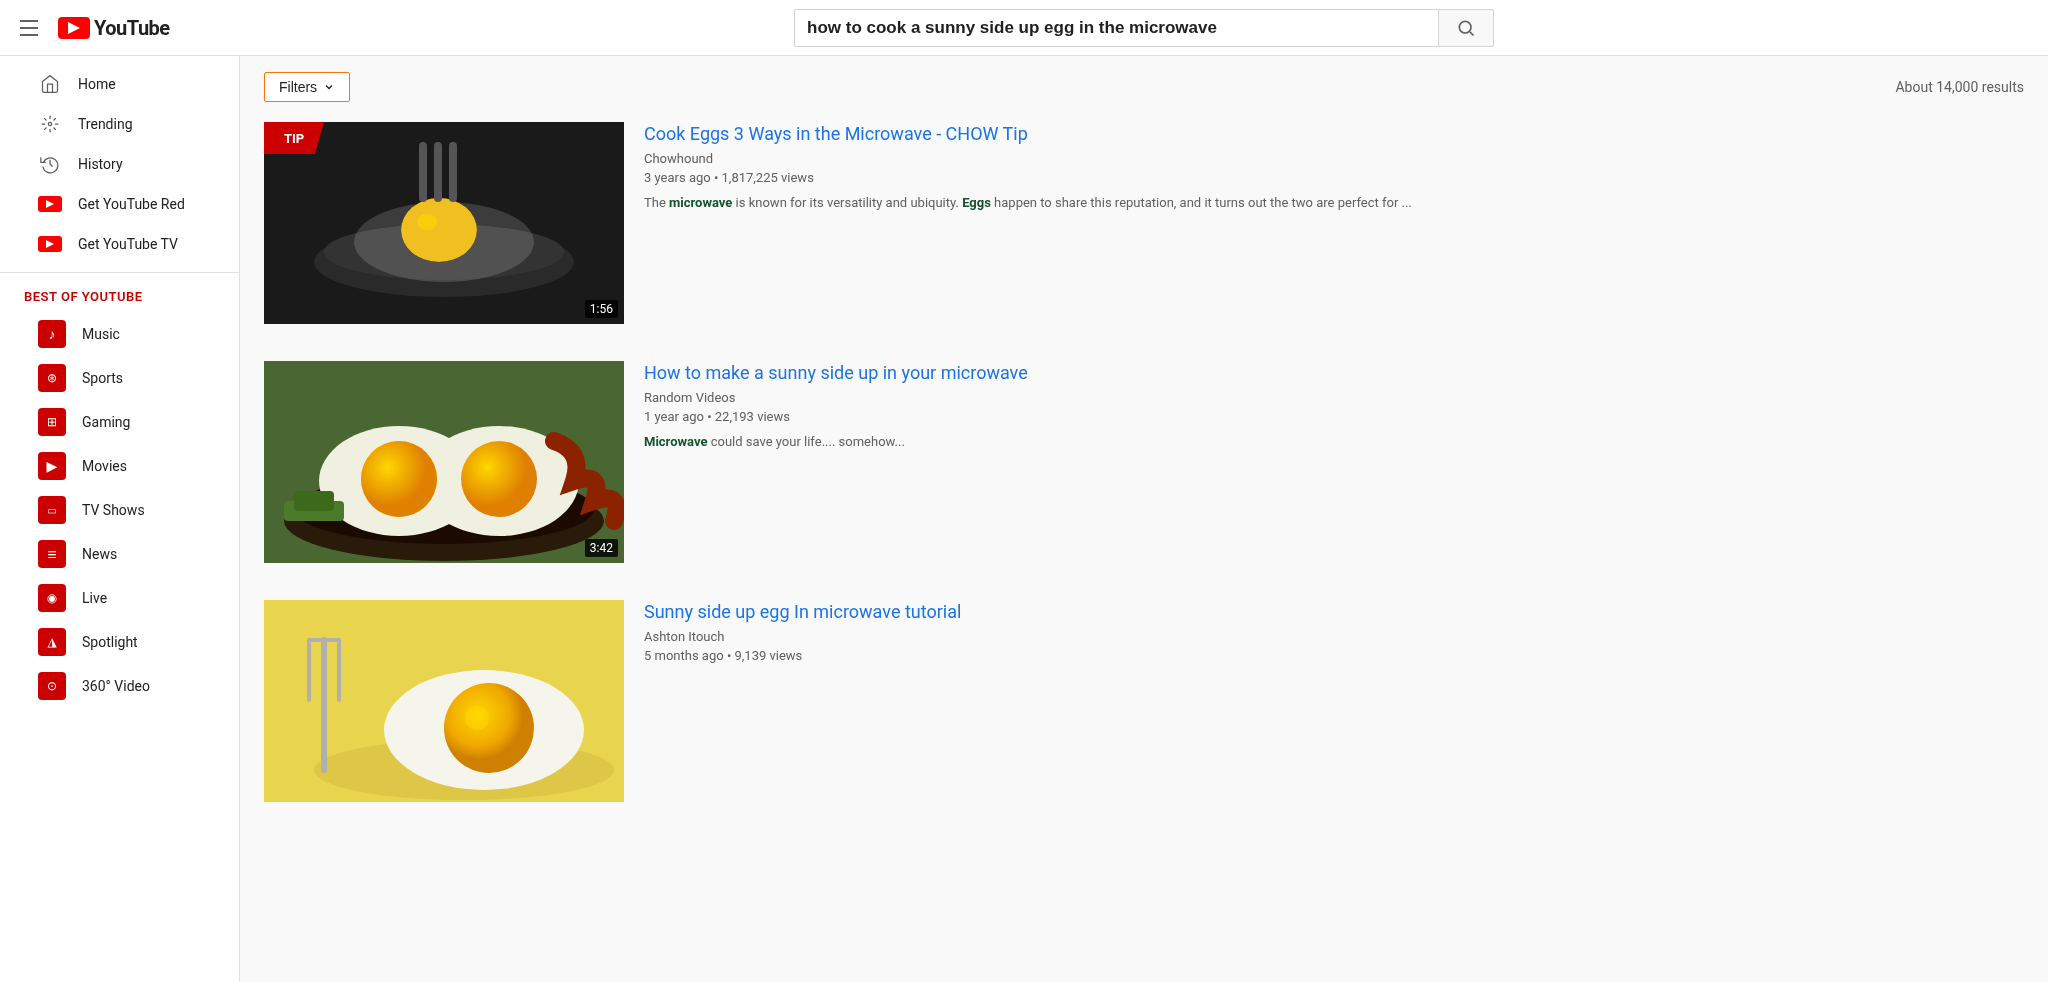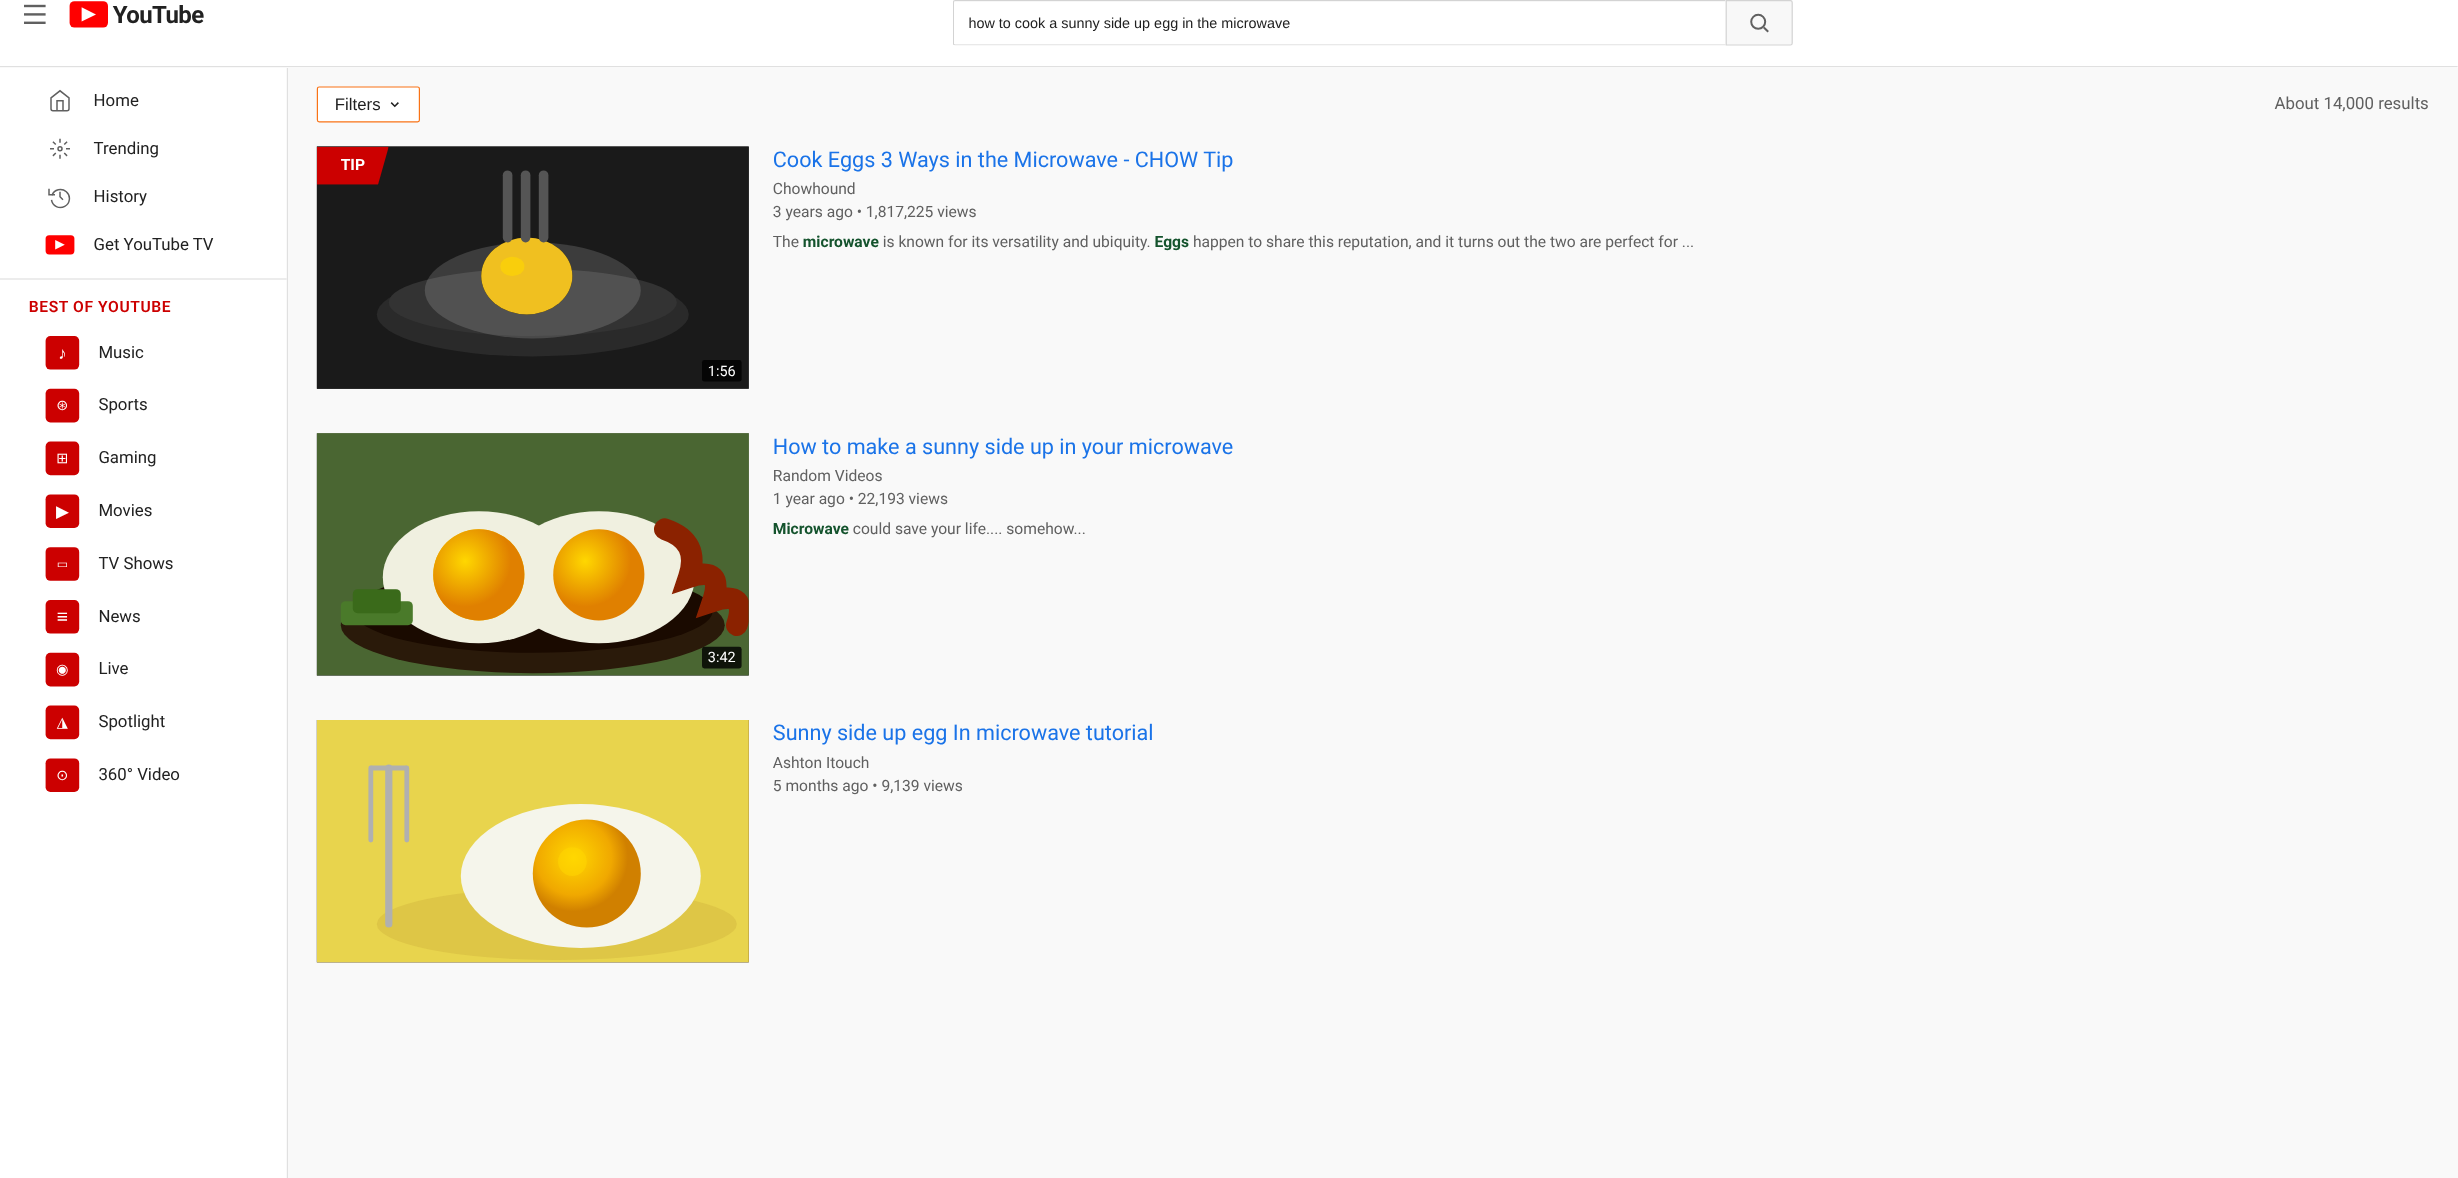--- a/index.html
+++ b/index.html
@@ -1,35 +1,36 @@
 <!DOCTYPE html>
 <html><head>
   <meta charset="utf-8">
   <style>
     * { box-sizing: border-box; margin: 0; padding: 0; }
     body { font-family: Roboto, Arial, sans-serif; background: #f9f9f9; color: #212121; font-size: 14px; }
 
     
     .header {
       position: fixed; top: 0; left: 0; right: 0; height: 56px;
-      background: #fff; display: flex; align-items: flex-start;
+      background: #fff; display: flex; align-items: center;
       padding: 0 16px; z-index: 100; border-bottom: 1px solid #e0e0e0;
     }
     .header-left { display: flex; align-items: center; gap: 16px; width: 240px; }
     .hamburger { display: flex; flex-direction: column; gap: 5px; cursor: pointer; padding: 4px; }
     .hamburger span { display: block; width: 18px; height: 2px; background: #606060; }
     .logo { display: flex; align-items: center; gap: 4px; text-decoration: none; }
     .logo-icon { background: #ff0000; border-radius: 4px; width: 32px; height: 22px; display: flex; align-items: center; justify-content: center; }
     .logo-icon::after { content: ''; border-style: solid; border-width: 6px 0 6px 12px; border-color: transparent transparent transparent #fff; }
     .logo-text { font-size: 20px; font-weight: 700; color: #212121; letter-spacing: -0.5px; }
     .search-area { flex: 1; display: flex; align-items: center; max-width: 700px; margin: 0 auto; }
     .search-input {
       flex: 1; height: 38px; border: 1px solid #d3d3d3; border-right: none;
-      padding: 0 12px; font-size: 12px; outline: none; color: #212121;
+      padding: 0 12px; font-size: 17px; outline: none; color: #212121;
       border-radius: 2px 0 0 2px;
+      font-weight: bold;
     }
     .search-btn {
       height: 38px; width: 56px; background: #f8f8f8; border: 1px solid #d3d3d3;
       cursor: pointer; display: flex; align-items: center; justify-content: center;
       border-radius: 0 2px 2px 0;
     }
 
     
     .layout { display: flex; margin-top: 56px; }
 
@@ -163,20 +164,26 @@
       <div class="sidebar-item-icon">
         <svg width="20" height="20" viewBox="0 0 24 24" fill="none" stroke="#606060" stroke-width="1.5">
           <polyline points="1 4 1 10 7 10"></polyline>
             <path d="M3.51 15a9 9 0 1 0 .49-4.48"></path>
           <polyline points="12 7 12 12 15 15"></polyline>
         </svg>
       </div>
       <span class="sidebar-item-label">History</span>
     </div>
 
+    <div class="sidebar-item">
+      <div class="sidebar-item-icon">
+        <div class="icon-yt-red"></div>
+      </div>
+      <span class="sidebar-item-label">Get YouTube Red</span>
+    </div>
 
     <div class="sidebar-item">
       <div class="sidebar-item-icon">
         <div class="icon-yt-red"></div>
       </div>
       <span class="sidebar-item-label">Get YouTube TV</span>
     </div>
 
     <div class="sidebar-divider"></div>
 

